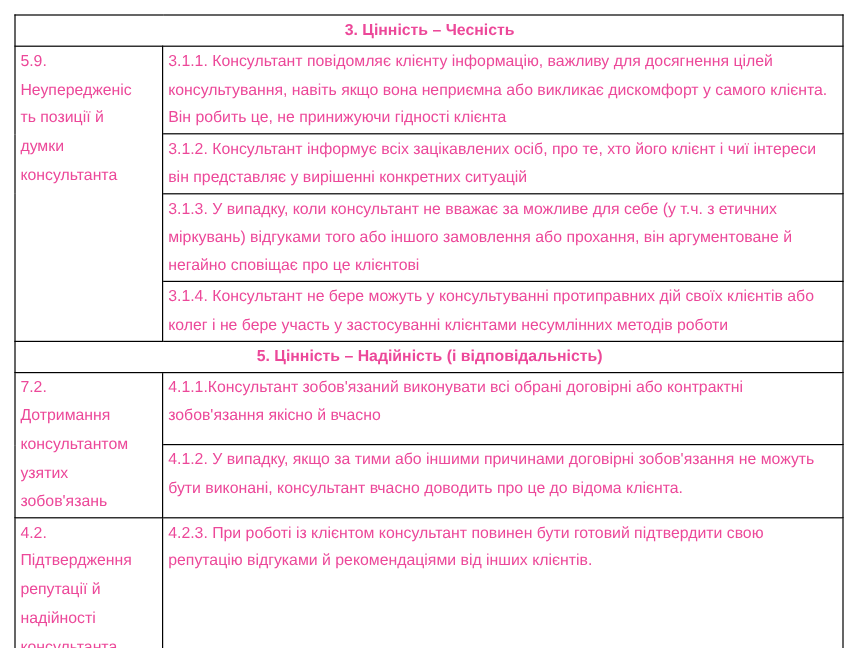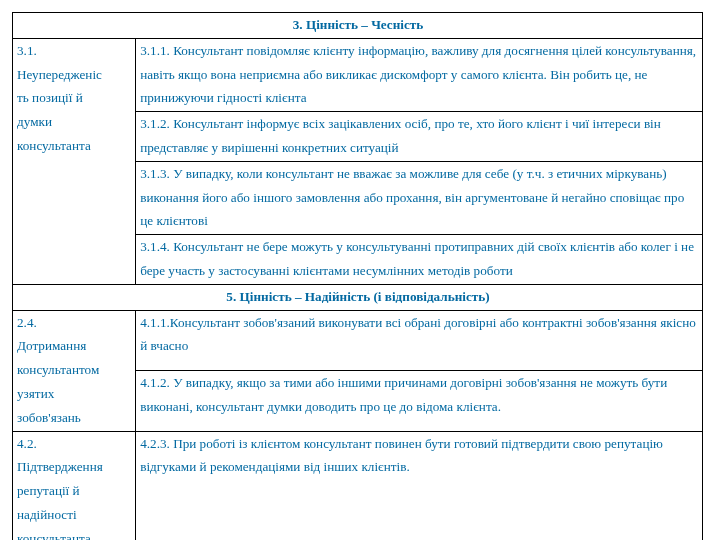--- a/index.html
+++ b/index.html
@@ -30,22 +30,22 @@
     border-collapse: collapse;
     table-layout: fixed;
     background: #ffffff;
   }
   table.ethics-table td {
     border: 1px solid #000000;
     vertical-align: top;
     padding: 0px 3px 1px 4px;
     font-size: 13.2px;
     line-height: 23.8px;
-    font-family: Liberation Serif, serif;
-    color: #0369a1;
+    font-family: Liberation Sans, sans-serif;
+    color: #ec4899;
     word-wrap: break-word;
     overflow-wrap: break-word;
   }
   td.section-header {
     text-align: center;
     font-weight: bold;
     padding-top: 0px;
     padding-bottom: 1px;
   }
   td.col-left {
@@ -71,69 +71,69 @@
       <col style="width:566px">
     </colgroup>
     <tbody>
 
       <tr>
         <td class="section-header" colspan="2">3. Цінність – Чесність</td>
       </tr>
 
       <tr>
         <td class="col-left" rowspan="4">
-          <span class="cell-text">3.1.
+          <span class="cell-text">5.9.
 Неупередженіс
 ть позиції й
 думки
 консультанта</span>
         </td>
         <td class="col-right">
           <span class="cell-text">3.1.1. Консультант повідомляє клієнту інформацію, важливу для досягнення цілей консультування, навіть якщо вона неприємна або викликає дискомфорт у самого клієнта. Він робить це, не принижуючи гідності клієнта</span>
         </td>
       </tr>
 
       <tr>
         <td class="col-right">
           <span class="cell-text">3.1.2. Консультант інформує всіх зацікавлених осіб, про те, хто його клієнт і чиї інтереси він представляє у вирішенні конкретних ситуацій</span>
         </td>
       </tr>
 
       <tr>
         <td class="col-right">
-          <span class="cell-text">3.1.3. У випадку, коли консультант не вважає за можливе для себе (у т.ч. з етичних міркувань) виконання його або іншого замовлення або прохання, він аргументоване й негайно сповіщає про це клієнтові</span>
+          <span class="cell-text">3.1.3. У випадку, коли консультант не вважає за можливе для себе (у т.ч. з етичних міркувань) відгуками того або іншого замовлення або прохання, він аргументоване й негайно сповіщає про це клієнтові</span>
         </td>
       </tr>
 
       <tr>
         <td class="col-right">
           <span class="cell-text">3.1.4. Консультант не бере можуть у консультуванні протиправних дій своїх клієнтів або колег і не бере участь у застосуванні клієнтами несумлінних методів роботи</span>
         </td>
       </tr>
 
       <tr>
         <td class="section-header" colspan="2">5. Цінність – Надійність (і відповідальність)</td>
       </tr>
 
       <tr>
         <td class="col-left" rowspan="2">
-          <span class="cell-text">2.4.
+          <span class="cell-text">7.2.
 Дотримання
 консультантом
 узятих
 зобов'язань</span>
         </td>
         <td class="col-right">
           <span class="cell-text">4.1.1.Консультант зобов'язаний виконувати всі обрані договірні або контрактні зобов'язання якісно й вчасно</span>
         </td>
       </tr>
 
       <tr>
         <td class="col-right">
-          <span class="cell-text">4.1.2. У випадку, якщо за тими або іншими причинами договірні зобов'язання не можуть бути виконані, консультант думки доводить про це до відома клієнта.</span>
+          <span class="cell-text">4.1.2. У випадку, якщо за тими або іншими причинами договірні зобов'язання не можуть бути виконані, консультант вчасно доводить про це до відома клієнта.</span>
         </td>
       </tr>
 
       <tr>
         <td class="col-left">
           <span class="cell-text">4.2.
 Підтвердження
 репутації й
 надійності
 консультанта</span>

